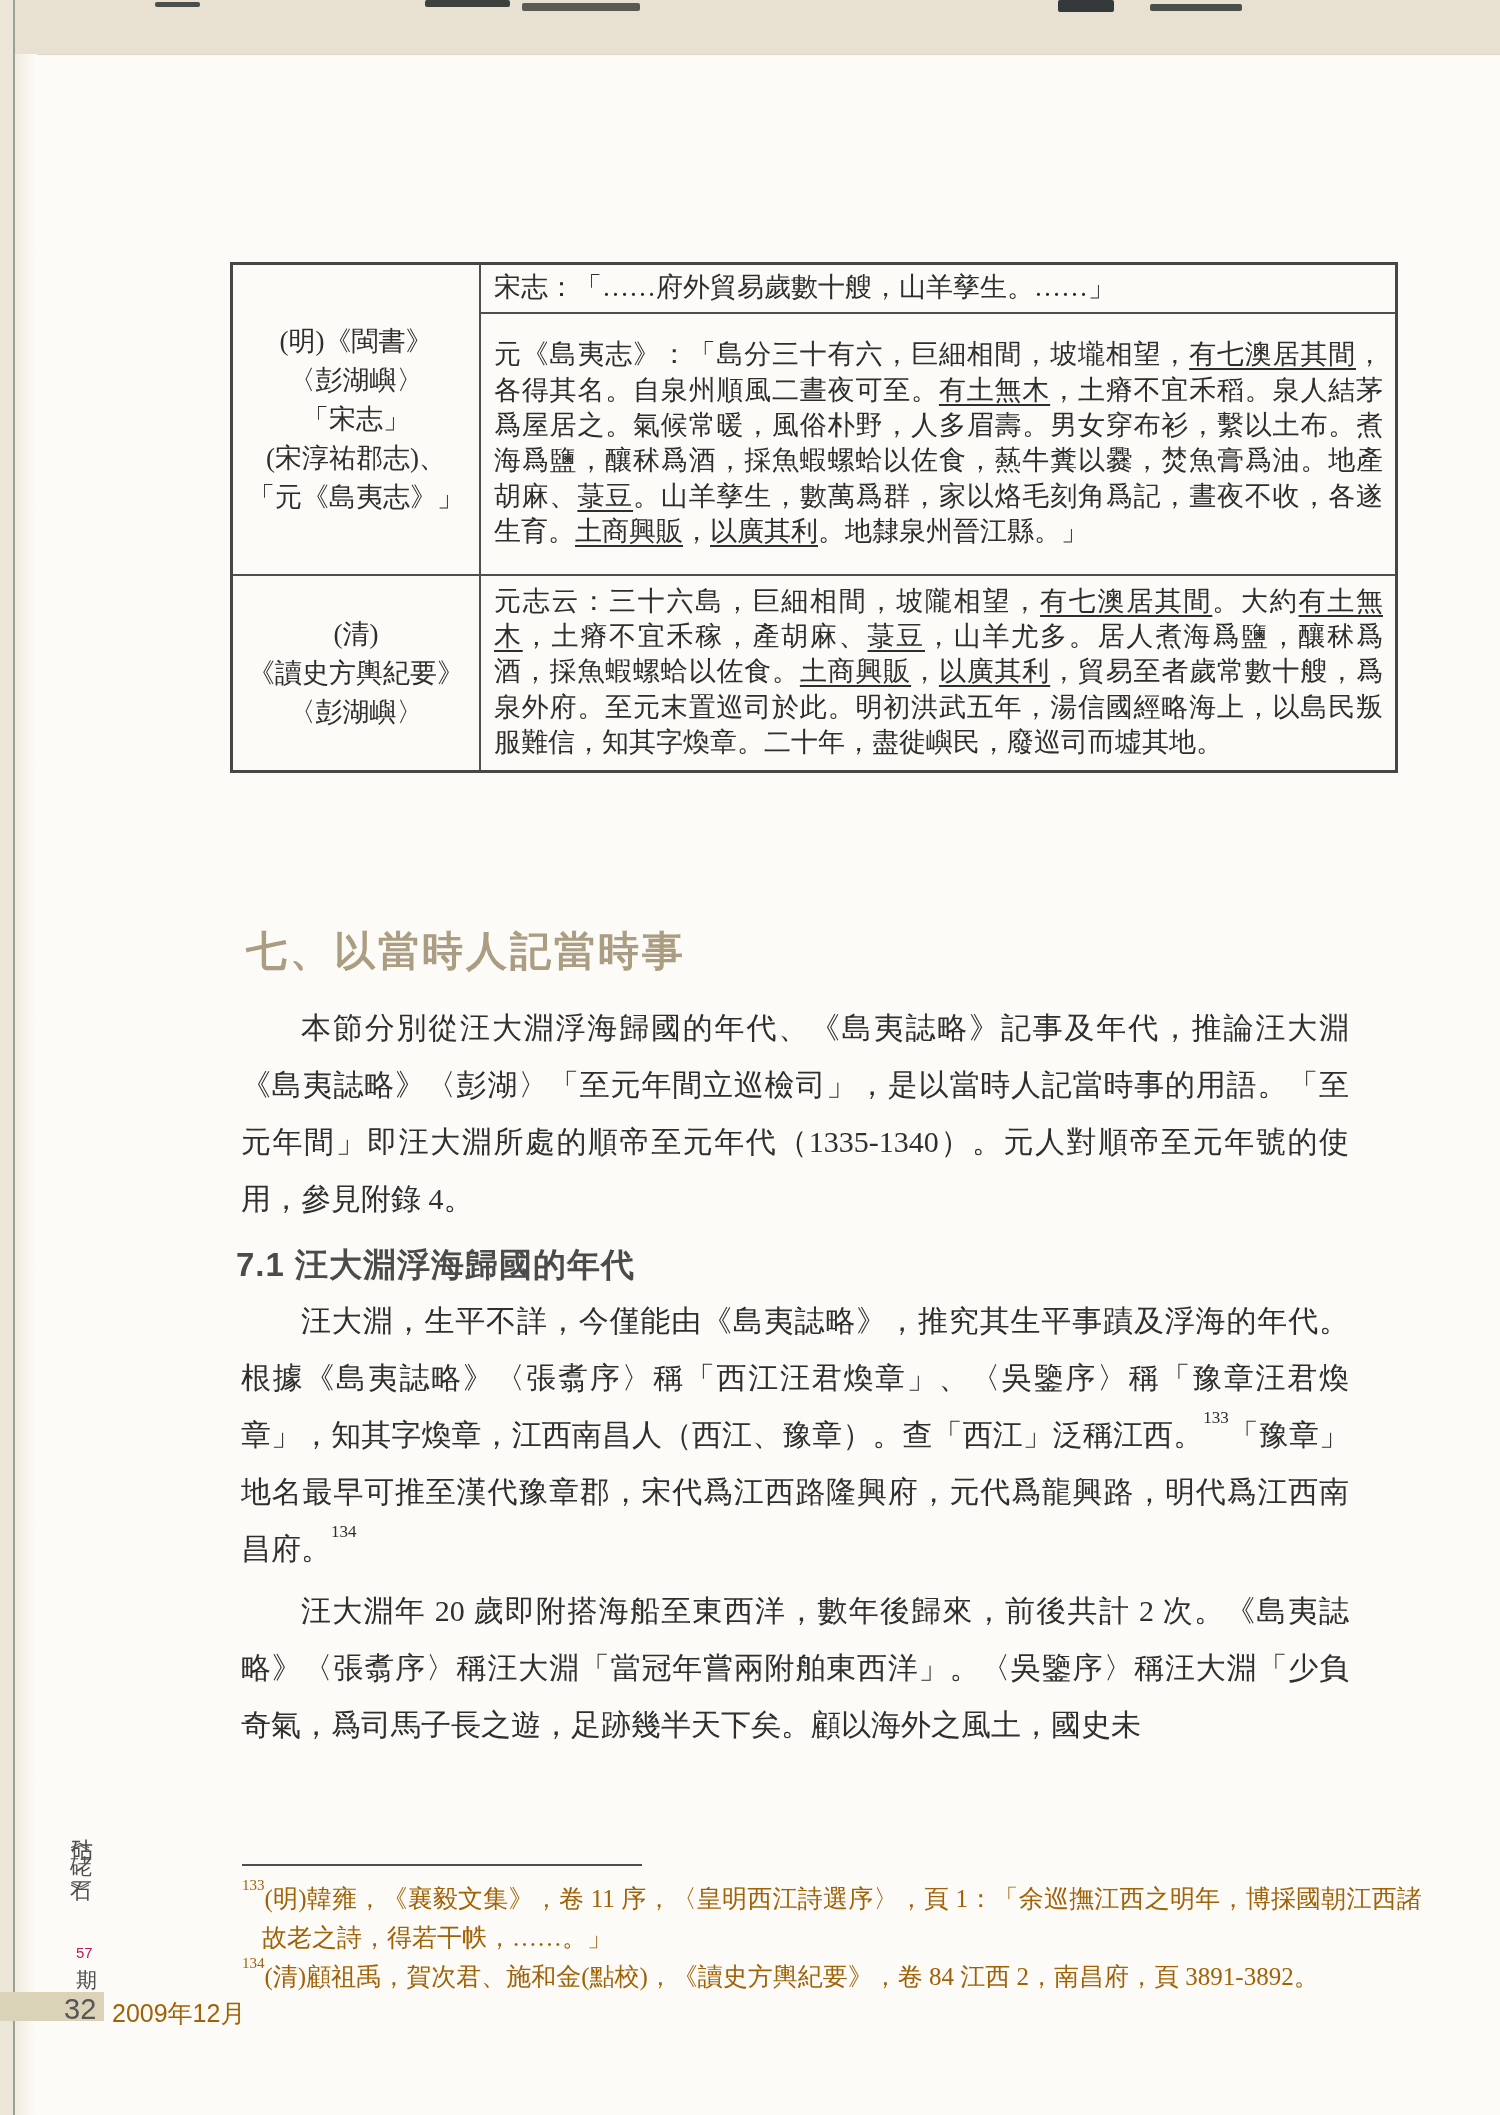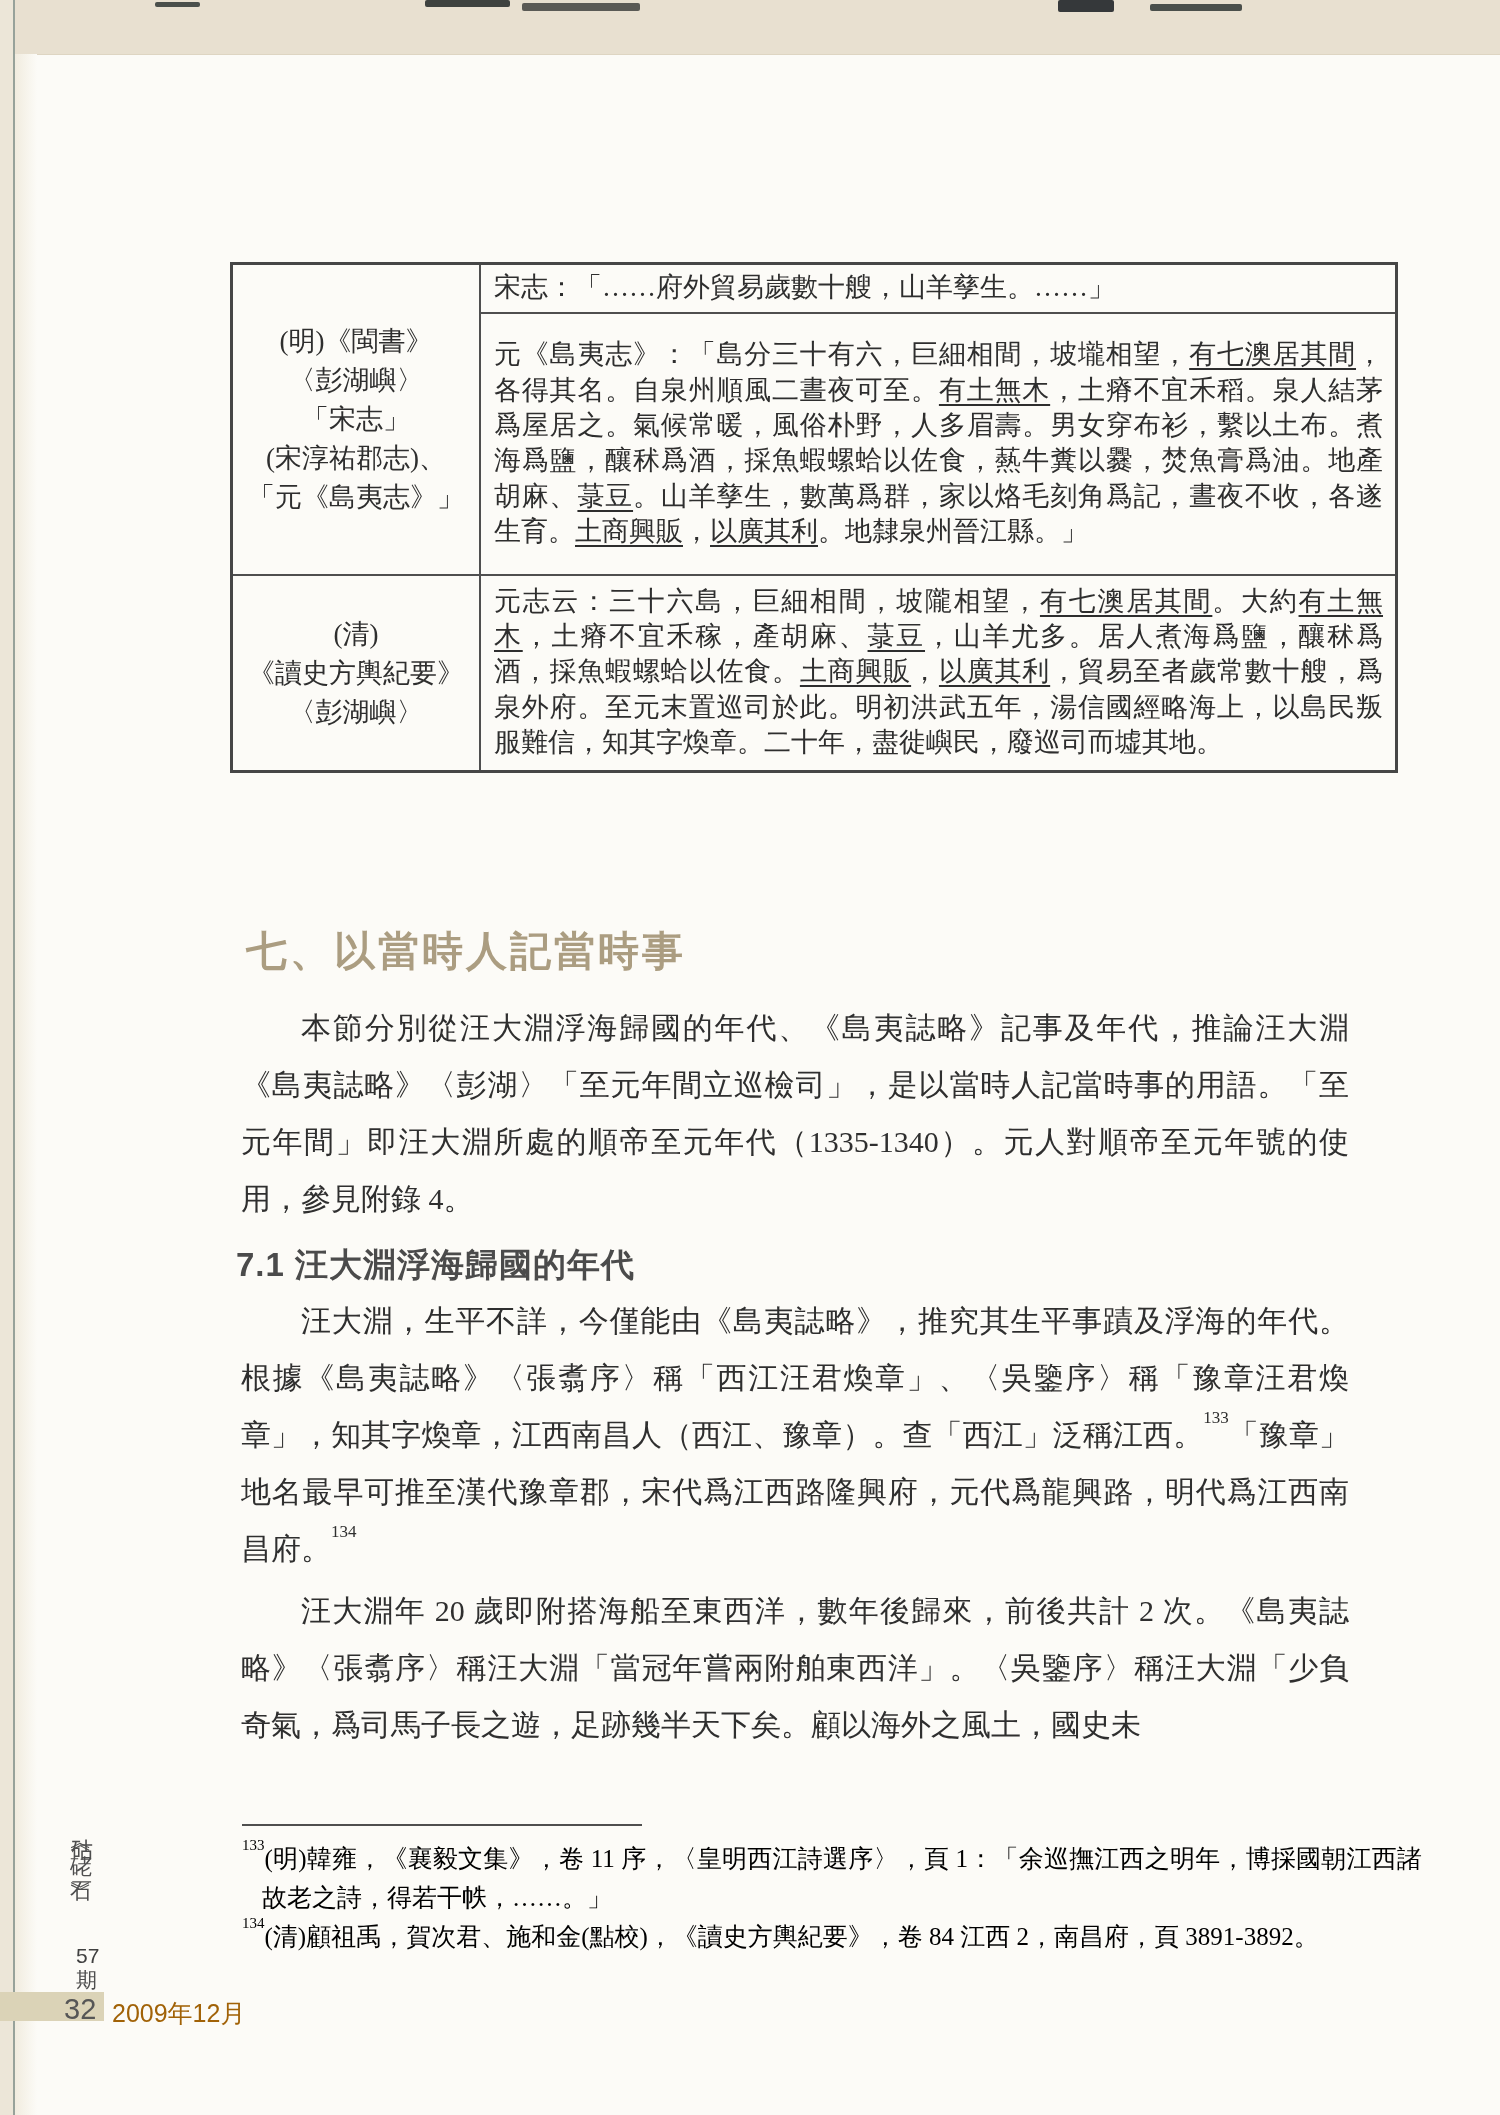--- a/index.html
+++ b/index.html
@@ -64,37 +64,37 @@
   .body-copy h3{
     margin:15px 0 5px;font-family:"Liberation Sans","DejaVu Sans",sans-serif;
     font-size:33px;font-weight:700;color:#4b4b4b;letter-spacing:1px;line-height:45px;
   }
   .body-copy sup,.footnotes sup{
     font-size:17px;line-height:0;position:relative;top:-11px;letter-spacing:0;
   }
 
   
   .footnotes{
-    position:absolute;left:242px;top:1824px;width:1180px;
-    font-size:25px;line-height:39px;color:#000000;text-align:justify;
+    position:absolute;left:242px;top:1864px;width:1180px;
+    font-size:25px;line-height:39px;color:#a16207;text-align:justify;
   }
   .fn-rule{width:400px;border-top:2px solid #4f4f4f;margin-bottom:13px;}
   .footnotes p{margin:0;padding-left:20px;text-indent:-20px;}
   .footnotes sup{font-size:15px;top:-8px;}
 
   
   .journal-vert{
     position:absolute;left:66px;top:1836px;height:120px;
     writing-mode:vertical-rl;text-orientation:mixed;
     font-size:22px;letter-spacing:2px;color:#4e4e4e;
   }
   .issue-no{
     position:absolute;left:76px;top:1944px;
     font-family:"Liberation Sans","DejaVu Sans",sans-serif;
-    font-size:21px;color:#404040;
+    font-size:15px;color:#be185d;
   }
   .issue-unit{
     position:absolute;left:76px;top:1966px;
     font-size:21px;color:#4e4e4e;
   }
   .page-bar{
     position:absolute;left:0;top:1992px;width:104px;height:29px;
     background:#dbd3b7;
   }
   .page-num{

